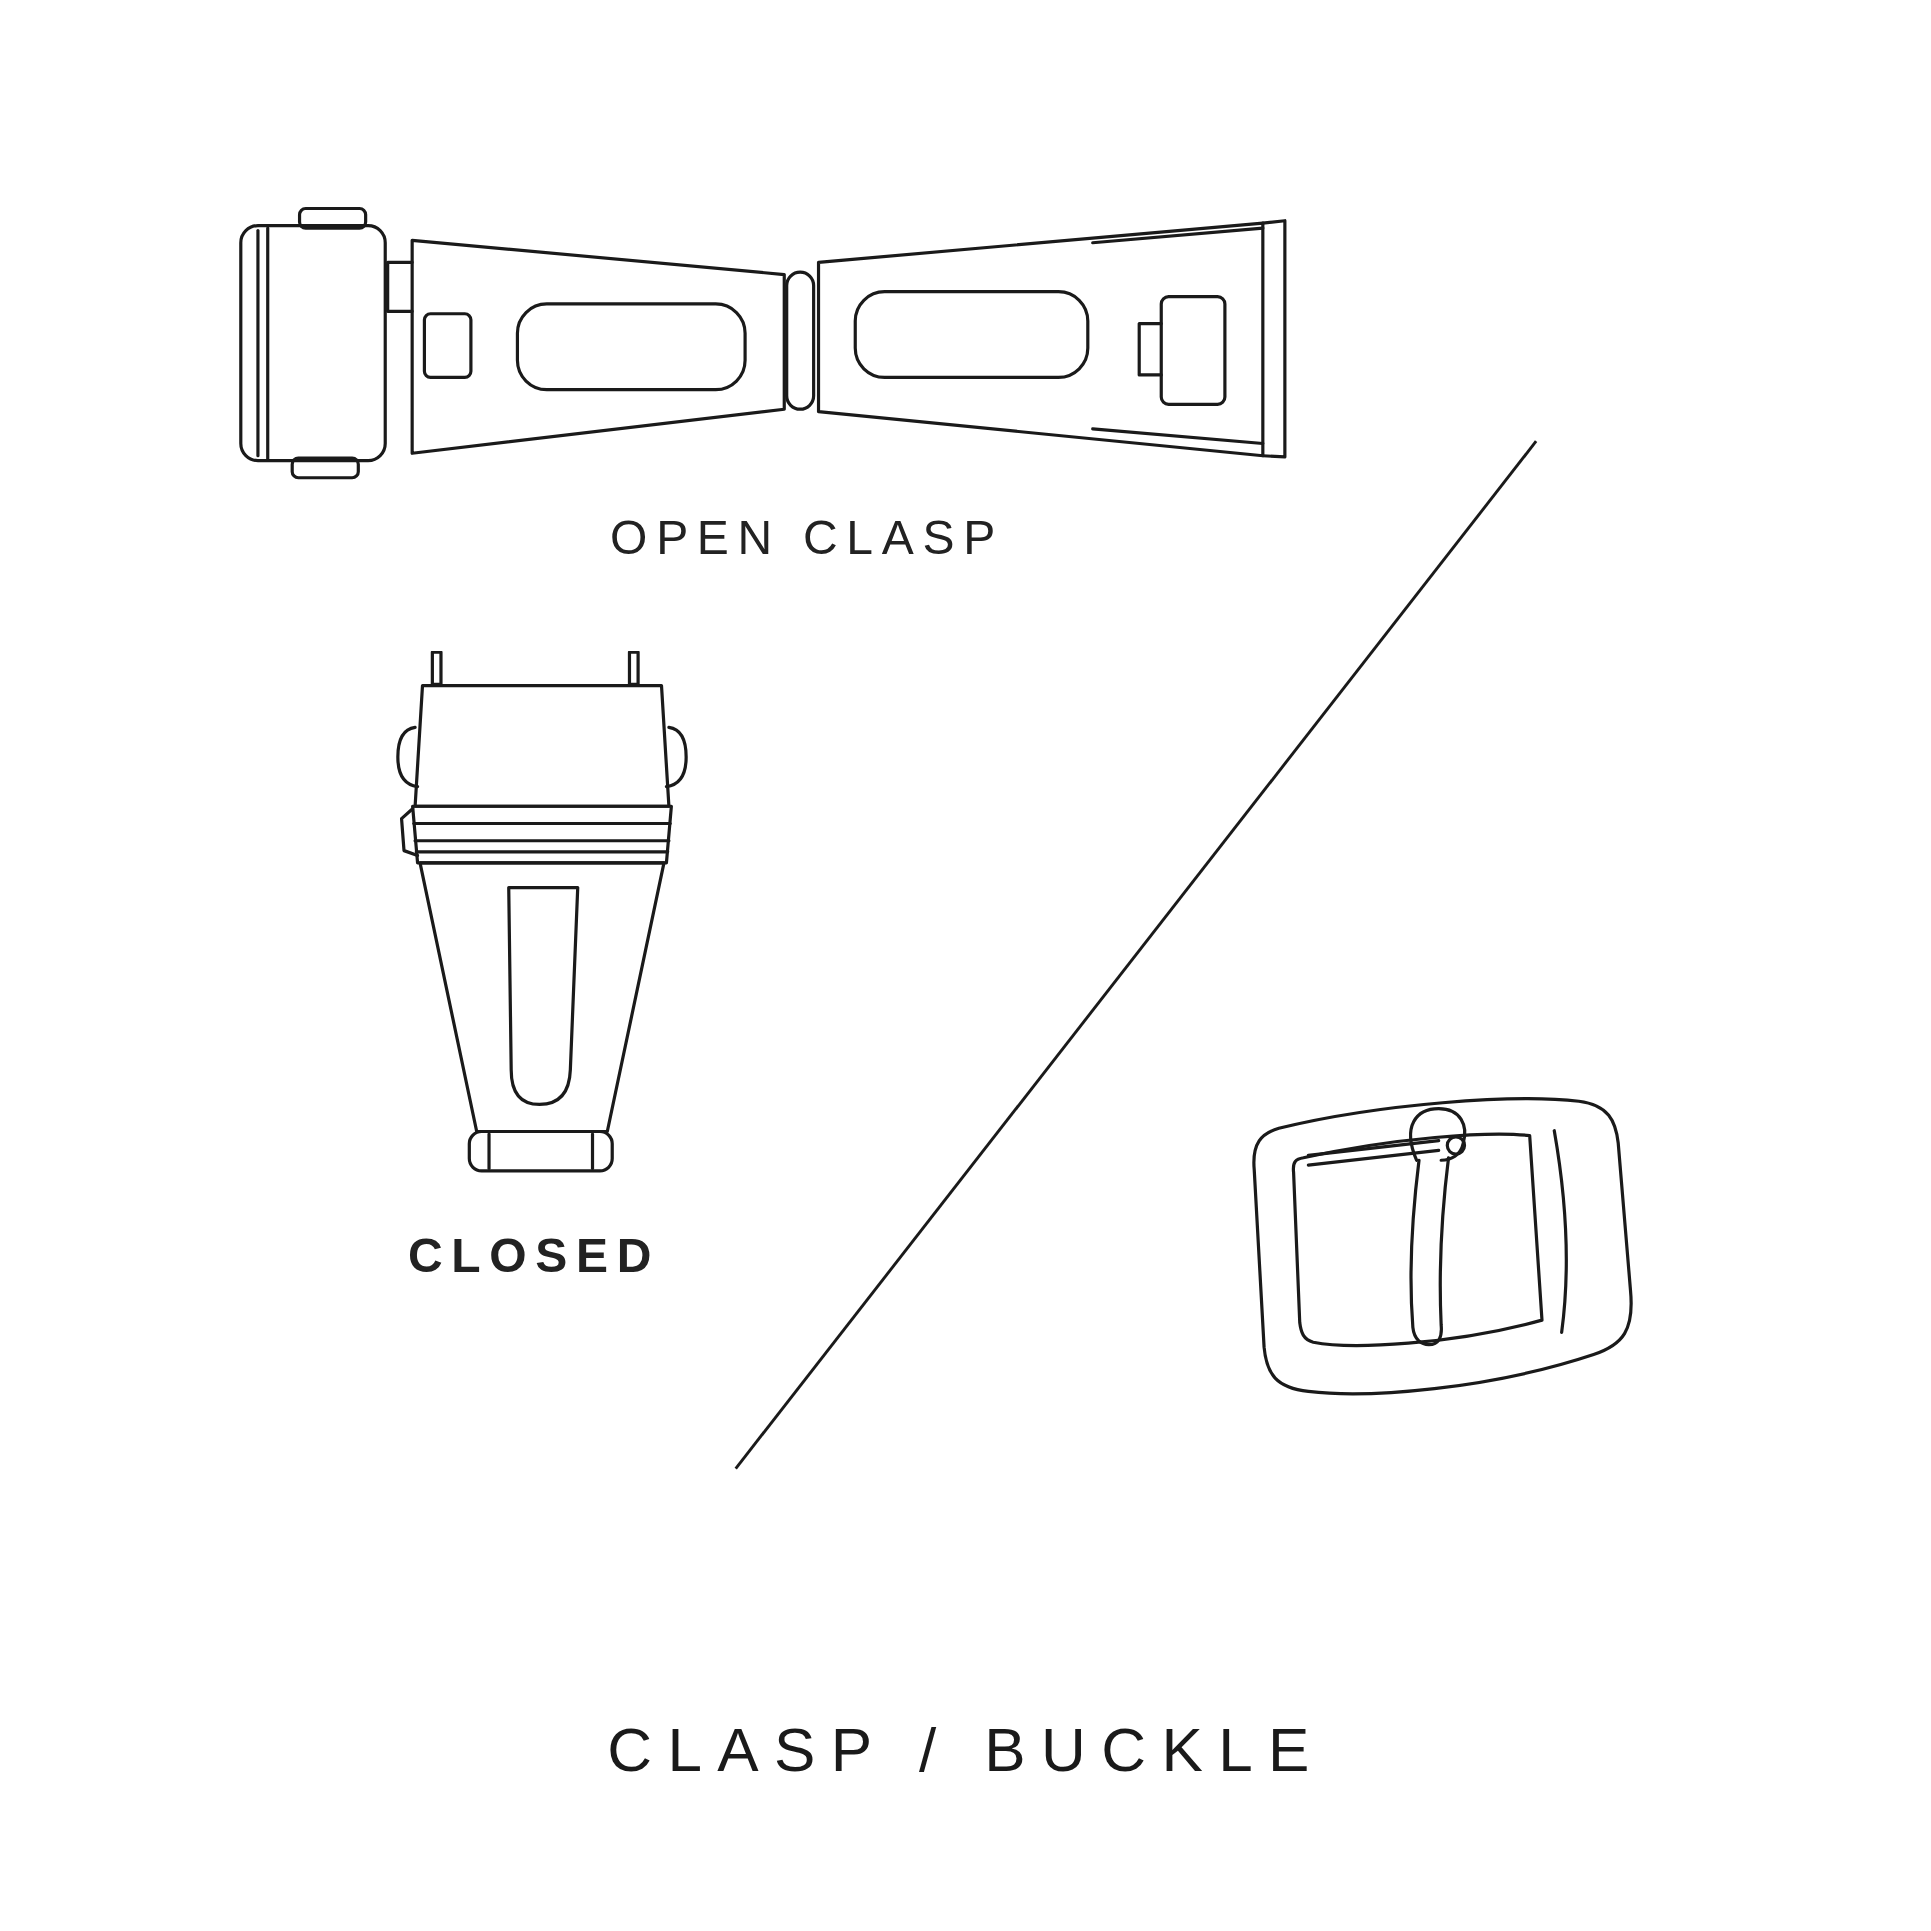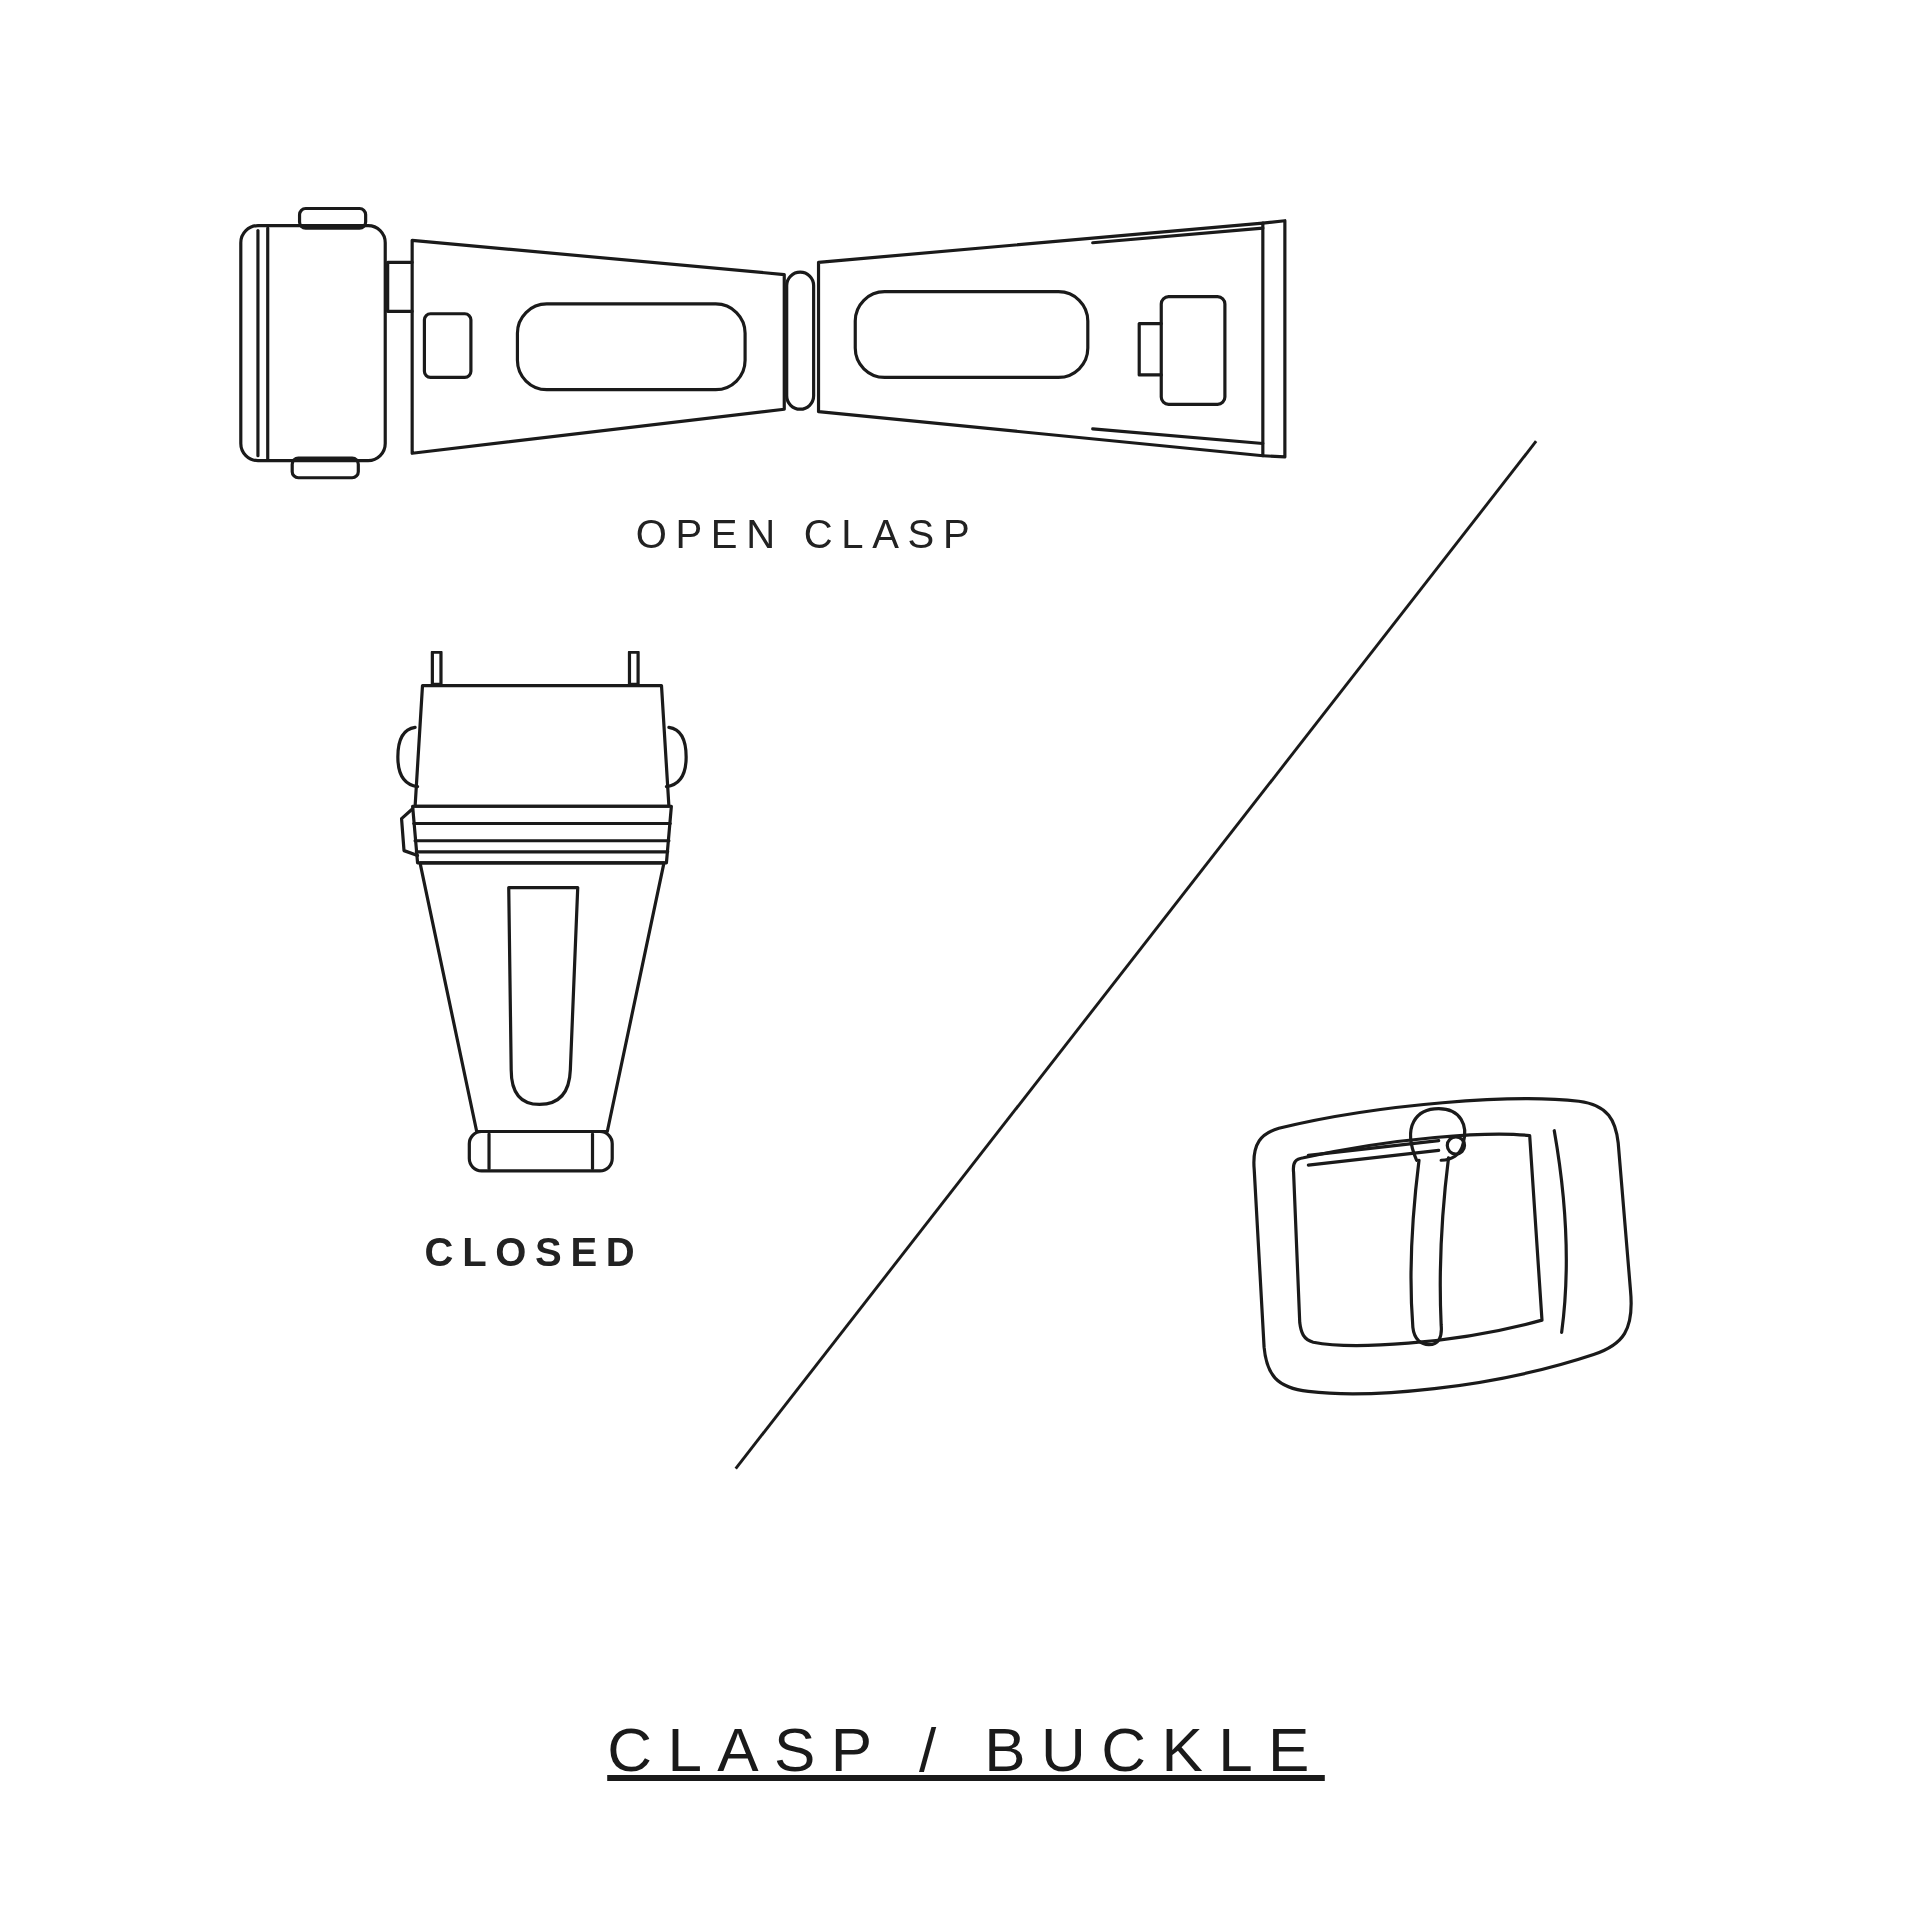--- a/index.html
+++ b/index.html
@@ -20,21 +20,21 @@
   .art path,.art rect,.art line,.art circle,.art ellipse{
     fill:none;
     stroke:currentColor;
     stroke-width:2.6;
     stroke-linejoin:round;
     stroke-linecap:round;
   }
   .caption{
     position:absolute;
     transform:translateX(-50%);
-    font-size:40px;
+    font-size:48px;
     letter-spacing:8.7px;
     font-weight:400;
     color:#222222;
     white-space:nowrap;
     line-height:1;
   }
   .title{
     position:absolute;
     transform:translateX(-50%);
     font-size:62px;
@@ -142,14 +142,14 @@
       <circle cx="182" cy="50" r="7"></circle>
     </g>
 
     <g>
       <path d="M150,62 C138,34 150,20 168,20 C186,20 192,34 188,48 C186,58 178,62 170,62"></path>
       <path d="M152,62 C146,110 144,160 147,198 C148,208 154,212 160,212 C168,212 171,206 170,196 C168,152 170,108 176,60"></path>
     </g>
   </svg>
 </div>
 
-<div class="title" style="left:966px; top:1719px;text-decoration:underline;">CLASP / BUCKLE</div>
+<div class="title" style="left:966px; top:1719px;">CLASP / BUCKLE</div>
 
 
 </body></html>

